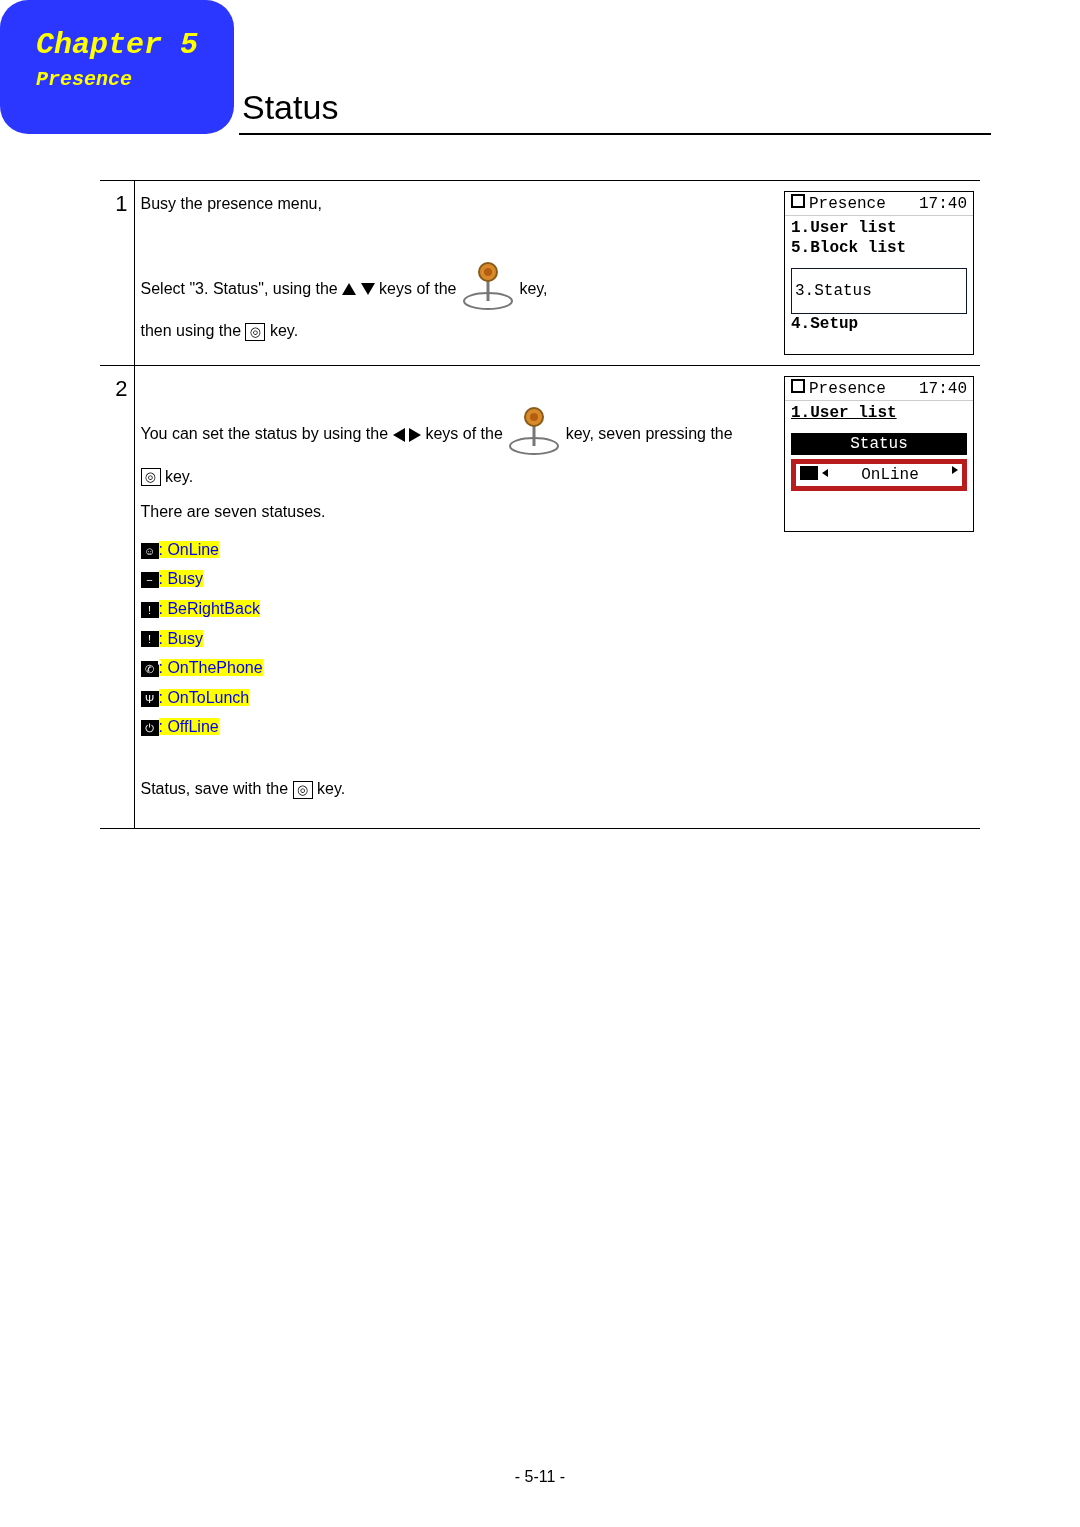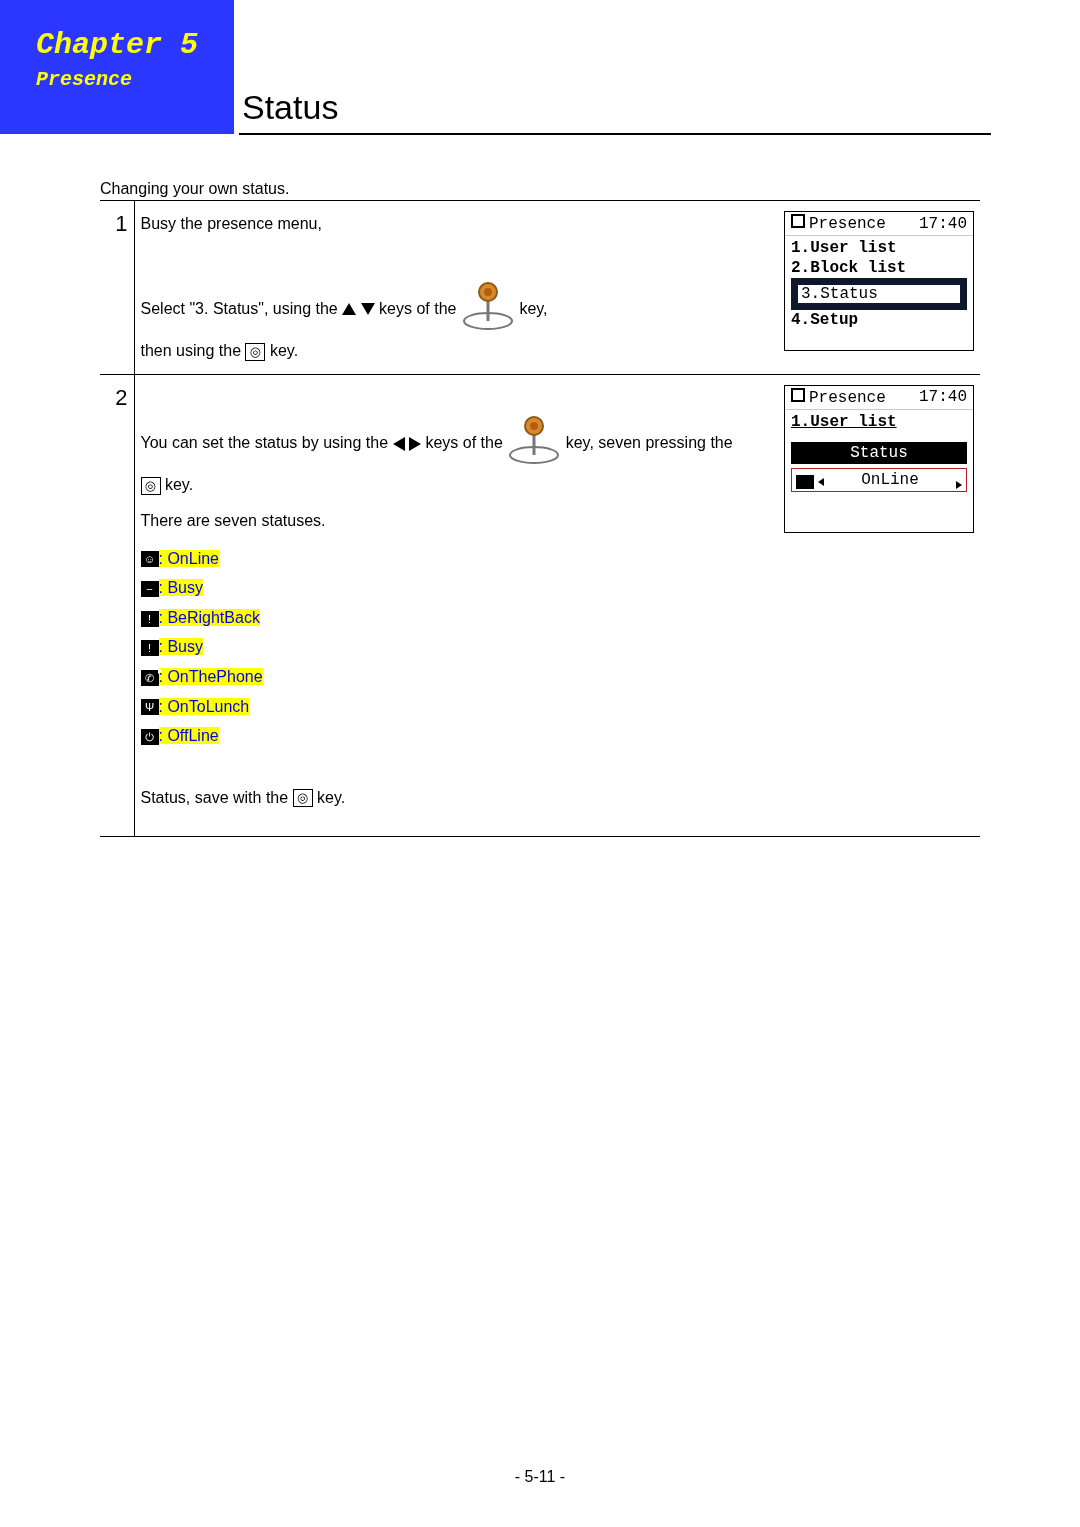--- a/index.html
+++ b/index.html
@@ -10,20 +10,21 @@
     font-family: Arial, sans-serif;
     position: relative;
   }
   .header-band {
     position: absolute;
     left: 0; top: 0;
     width: 234px;
     height: 134px;
     background: #2b36ff;
     padding: 28px 0 0 36px;
+    border-radius: 28px;
   }
   .chapter {
     font-family: "Courier New", monospace;
     font-weight: bold;
     font-size: 30px;
     color: #ffff00;
     font-style: italic;
   }
   .subtitle {
     font-family: "Courier New", monospace;
@@ -136,32 +137,33 @@
     display:flex;justify-content:space-between;align-items:center;
     padding: 2px 6px;
     border-bottom: 1px solid #ccc;
   }
   .screen .sq {
     display:inline-block;width:14px;height:14px;border:2px solid #000;margin-right:4px;
   }
   .screen .menu { padding: 2px 6px 20px 6px; }
   .screen .menu div { padding: 1px 0; font-weight: bold; }
   .screen .selected {
-    border: 7px solid #0f172a;
-    padding: 0 3px;
+    border: 1px solid #0f172a;
+    padding: 13px 3px;
     display: block;
+    margin-top: 10px;
   }
   .screen .underlined { text-decoration: underline; }
   .screen .status-hdr {
     background:#000;color:#fff;text-align:center;
     margin: 4px 6px; padding:1px 0;
     border:1px solid #000;
   }
   .screen .status-row {
-    display:flex;align-items:flex-end;border:1px solid #b91c1c;margin:0 6px 6px 6px;
+    display:flex;align-items:flex-start;border:5px solid #b91c1c;margin:0 6px 6px 6px;
     padding:2px 4px; justify-content: space-between;
   }
   .screen .status-row .mini-icon{
     display:inline-block;width:18px;height:14px;background:#000;
   }
   .screen .status-row .arrow-sm{
     width:0;height:0;border-top:4px solid transparent;border-bottom:4px solid transparent;
   }
   .screen .status-row .arrow-sm.l{border-right:6px solid #000;}
   .screen .status-row .arrow-sm.r{border-left:6px solid #000;}
@@ -173,21 +175,20 @@
 <body>
 
 <div class="header-band">
   <div class="chapter">Chapter 5</div>
   <div class="subtitle">Presence</div>
 </div>
 <div class="title">Status</div>
 <div class="title-rule"></div>
 
 <div class="content">
-  <div class="intro">Changing your own status.</div>
 
   <table class="steps">
 
     <tbody>
         <tr>
       <td class="num">1</td>
       <td class="body">
         <div>Busy the presence menu,</div>
         <div style="height:44px"></div>
         <div>
@@ -212,21 +213,21 @@
         </div>
       </td>
       <td class="shot">
         <div class="screen">
           <div class="titlebar">
             <span><span class="sq"></span><span>Presence</span></span>
             <span>17:40</span>
           </div>
           <div class="menu">
             <div>1.User list</div>
-            <div>2.Block list</div>
+            <div>5.Block list</div>
             <span class="selected">3.Status</span>
             <div>4.Setup</div>
           </div>
         </div>
       </td>
     </tr>
 
     <tr>
       <td class="num">2</td>
       <td class="body">

